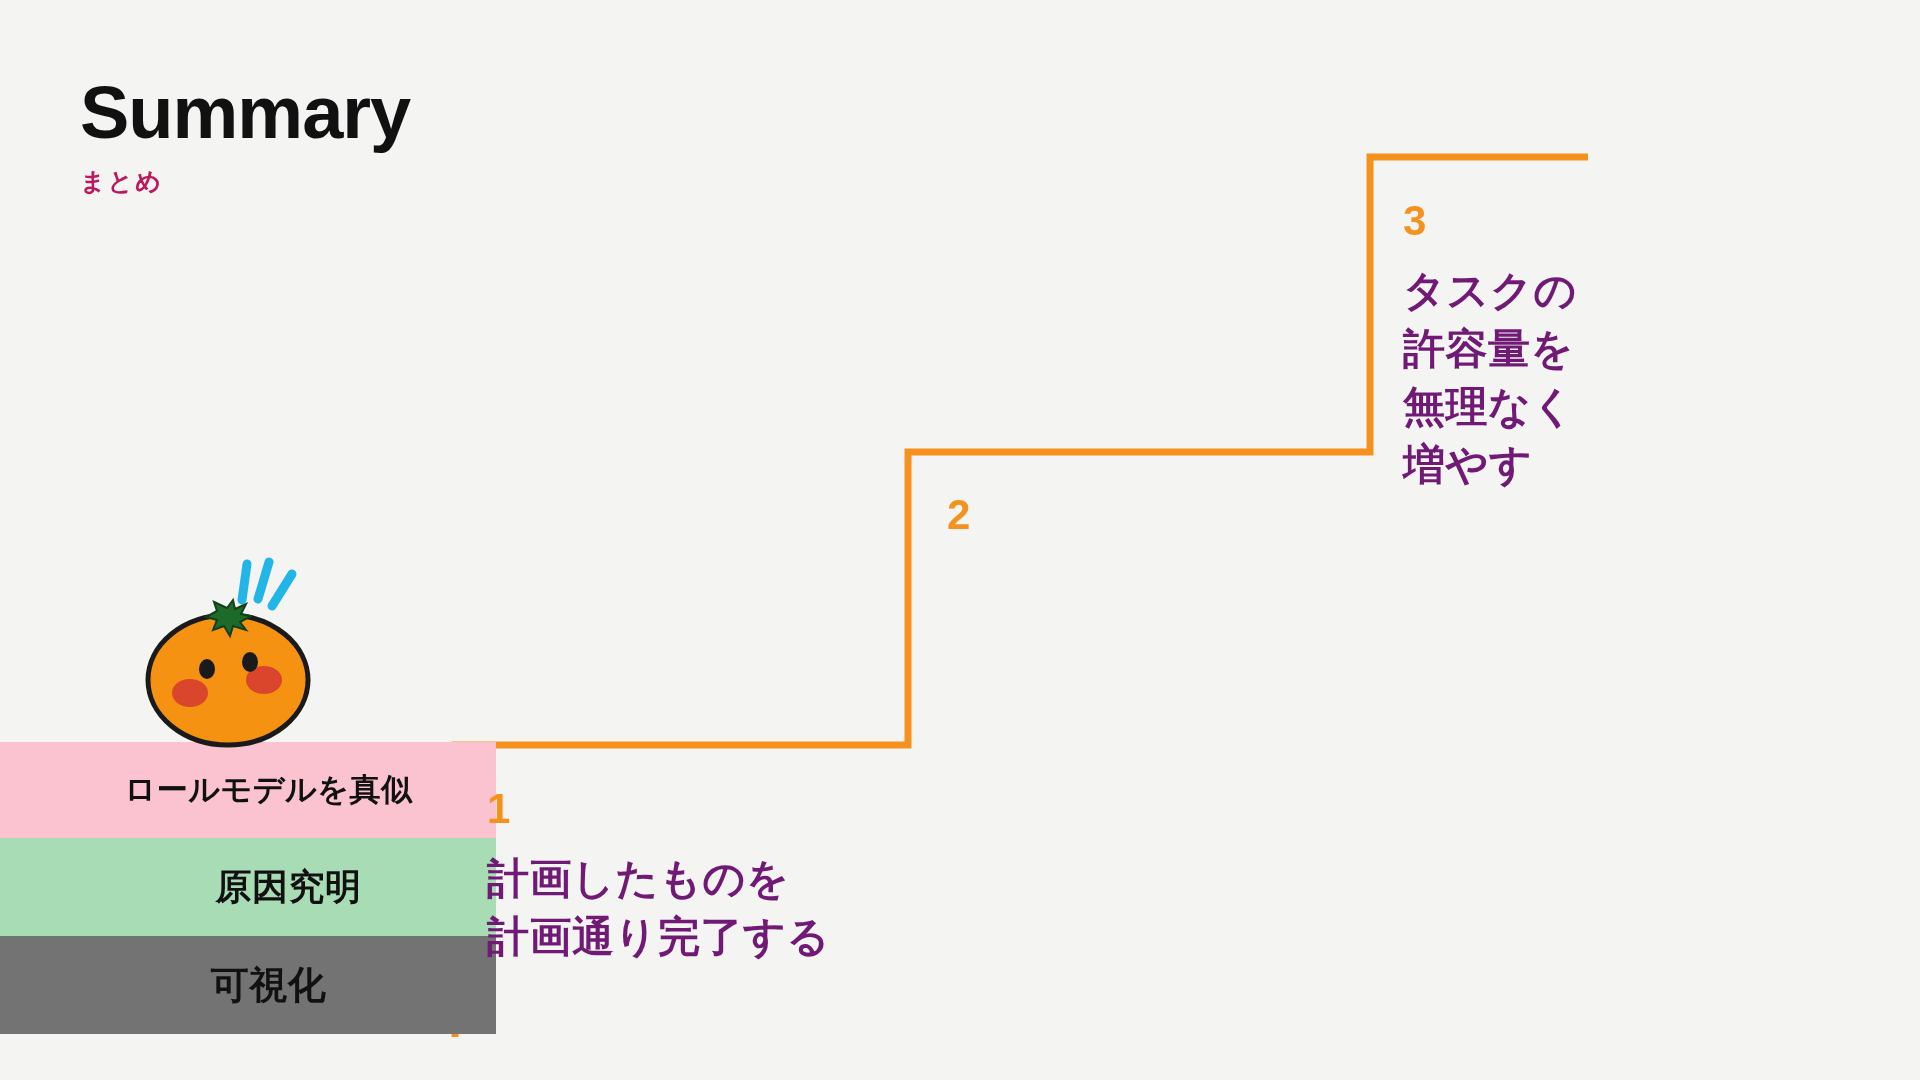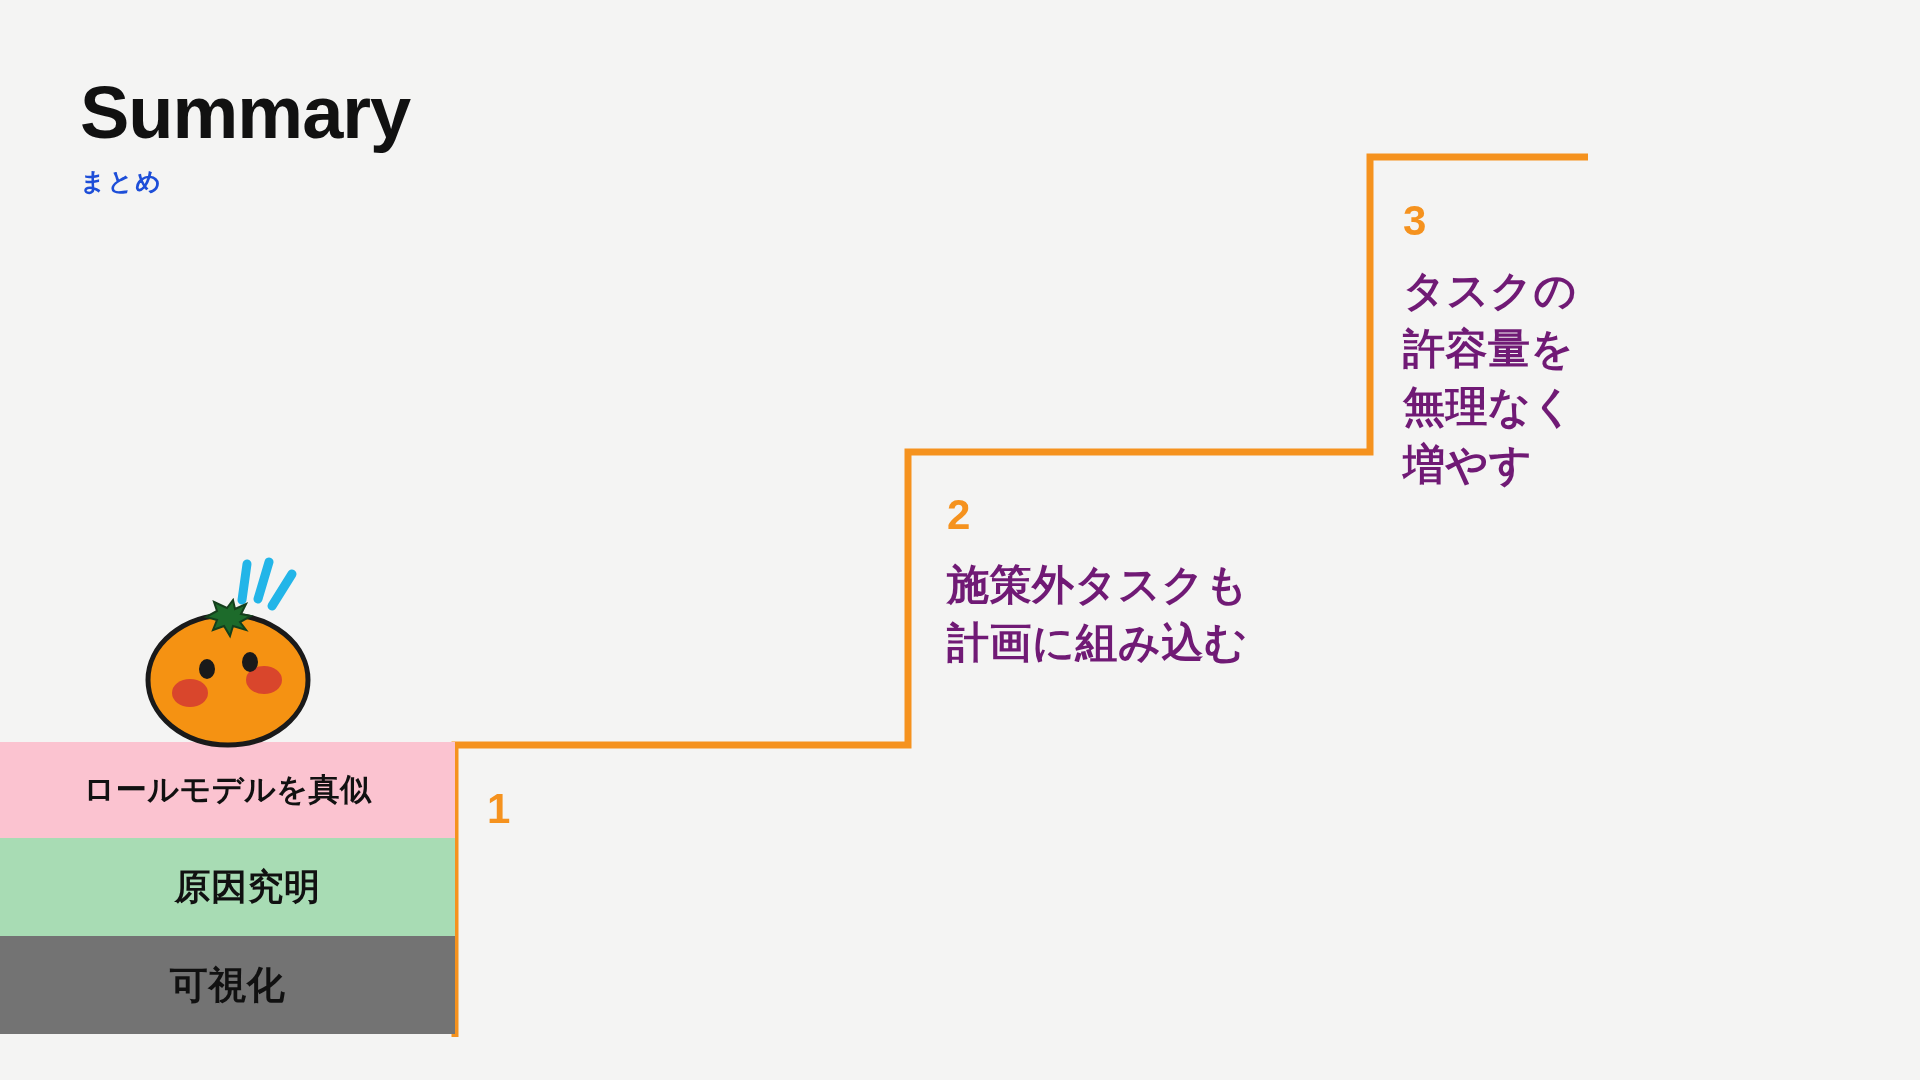--- a/index.html
+++ b/index.html
@@ -29,21 +29,21 @@
     letter-spacing: -1px;
     color: #111111;
     line-height: 1.05;
     margin: 0;
     white-space: nowrap;
   }
   .subtitle {
     margin-top: 14px;
     font-size: 25px;
     font-weight: 700;
-    color: #1d4ed8;
+    color: #be185d;
     letter-spacing: 2px;
     line-height: 1.2;
   }
 
   
   .stairs {
     position: absolute;
     left: 0;
     top: 0;
     width: 1920px;
@@ -81,20 +81,21 @@
     width: 455px;
   }
   .bar {
     display: flex;
     align-items: center;
     justify-content: center;
     font-size: 33px;
     font-weight: 700;
     color: #111111;
     letter-spacing: 0.5px;
+    padding-left: 41px;
   }
   .bar-0 { background: #fbc3d0; height: 96px; top: 742px; }
   .bar-1 { background: #a8dcb4; height: 98px; top: 838px; }
   .bar-2 { background: #737373; height: 98px; top: 936px; }
   .bar-0 .bar-label { font-size: 31px; }
   .bar-1 .bar-label { font-size: 36px; margin-left: 40px; }
   .bar-2 .bar-label { font-size: 38px; }
 
   
   .mascot {
@@ -143,26 +144,26 @@
 
     <ellipse cx="62" cy="141" rx="18" ry="14" fill="#d9462c"></ellipse>
     <ellipse cx="136" cy="128" rx="18" ry="14" fill="#d9462c"></ellipse>
 
     <ellipse cx="79" cy="117" rx="8" ry="10" fill="#1a1a1a"></ellipse>
     <ellipse cx="122" cy="110" rx="8" ry="10" fill="#1a1a1a"></ellipse>
   </svg>
 
   <div class="step step-1">
     <div class="step-num">1</div>
+    <div class="step-text">計画したものを
+計画通り完了する</div>
   </div>
 
   <div class="step step-2">
     <div class="step-num">2</div>
-    <div class="step-text">施策外タスクも
-計画に組み込む</div>
   </div>
 
   <div class="step step-3">
     <div class="step-num">3</div>
     <div class="step-text">タスクの許容量を
 無理なく増やす</div>
   </div>
 
 </div>
 

